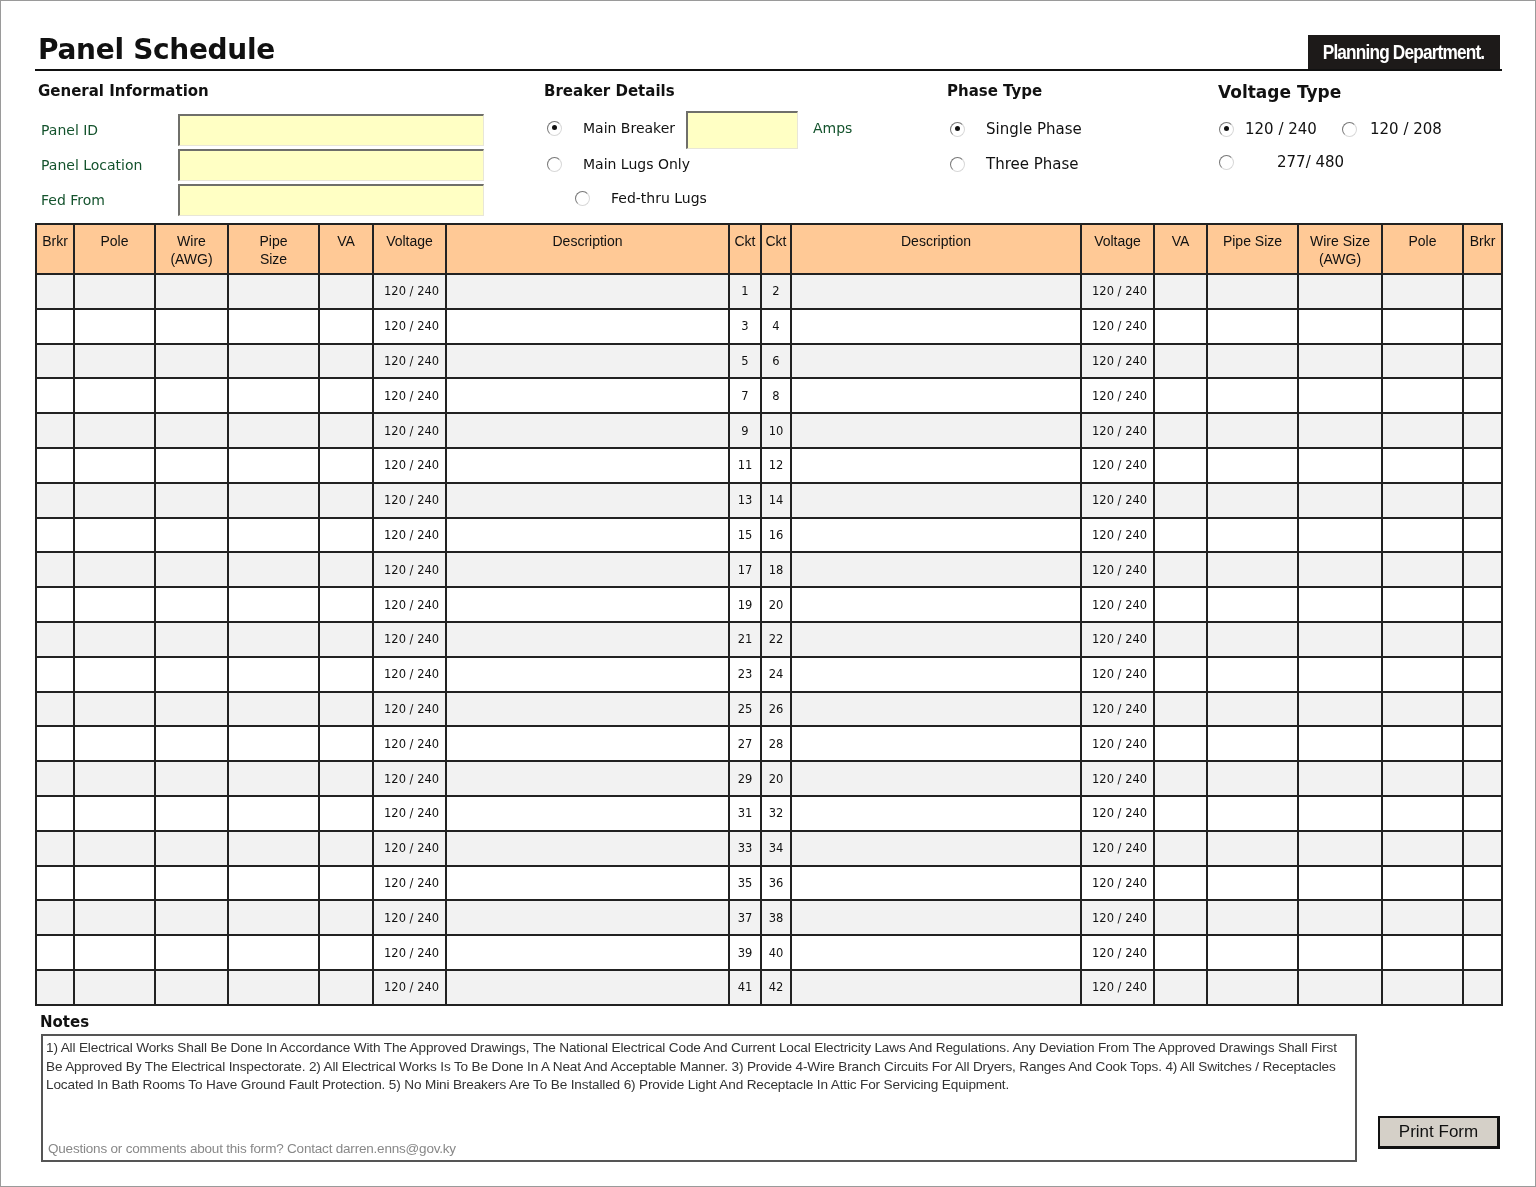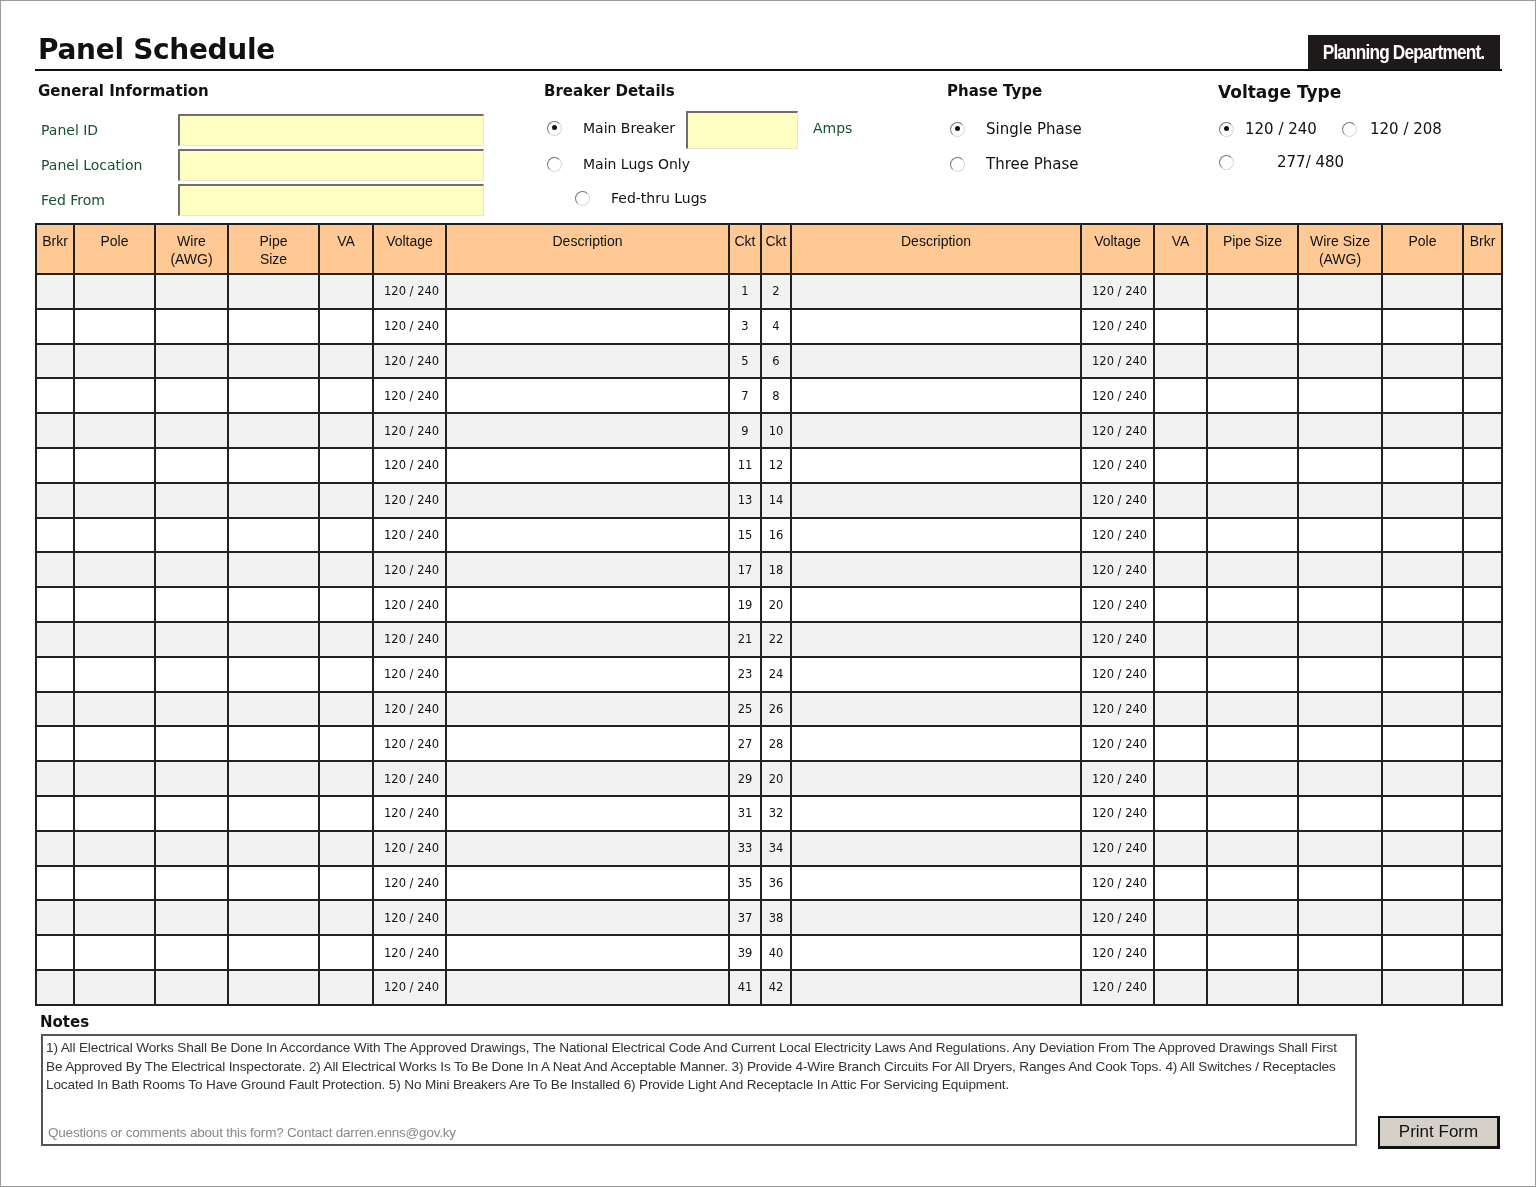--- a/index.html
+++ b/index.html
@@ -68,21 +68,21 @@
     font-family: "Liberation Sans", "DejaVu Sans", sans-serif;
   }
   table.sched td { height: 34.8px; font-size: 11.5px; text-align: center; }
   table.sched tr.odd td { background: #f2f2f2; }
   table.sched tr.even td { background: #ffffff; }
   table.sched td.volt { text-align: left; padding-left: 10px; }
   table.sched td.ckt { font-size: 11.5px; }
 
   .notes-h { position: absolute; left: 40px; top: 1013px; font-size: 15px; font-weight: bold; }
   .notes-box {
-    position: absolute; left: 41px; top: 1034px; width: 1316px; height: 112px;
+    position: absolute; left: 41px; top: 1034px; width: 1316px; height: 128px;
     border: 2px solid #555; box-sizing: border-box; padding: 3px 3px;
   }
   .notes-text {
     font-family: "Liberation Sans", sans-serif; font-size: 13.6px; line-height: 18.6px;
     color: #333; letter-spacing: -0.15px;
   }
   .notes-contact {
     position: absolute; left: 5px; bottom: 4px; font-family: "Liberation Sans", sans-serif;
     font-size: 13.5px; color: #888; letter-spacing: -0.2px; margin-top: 48px;
   }

